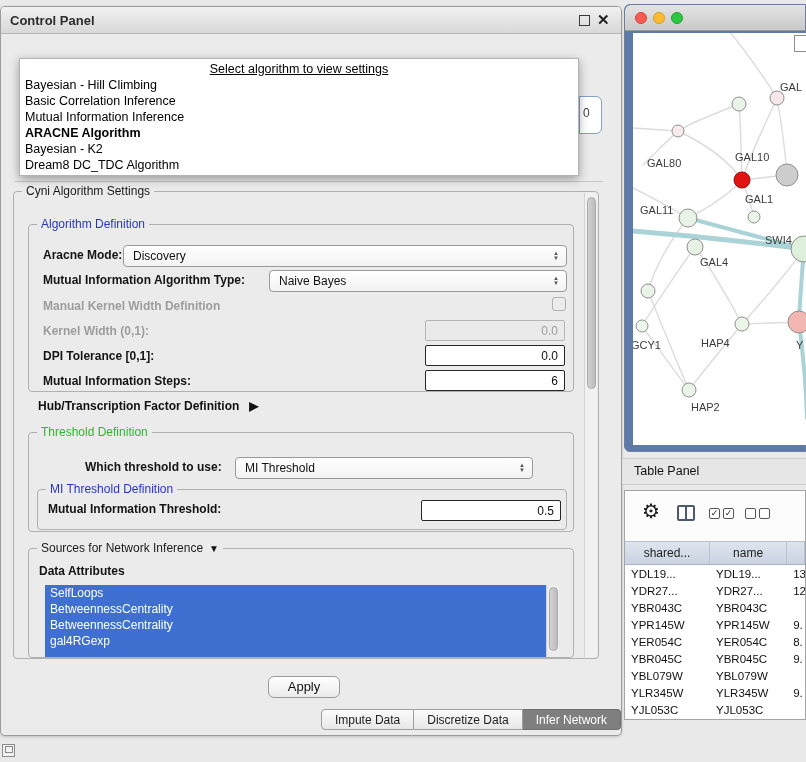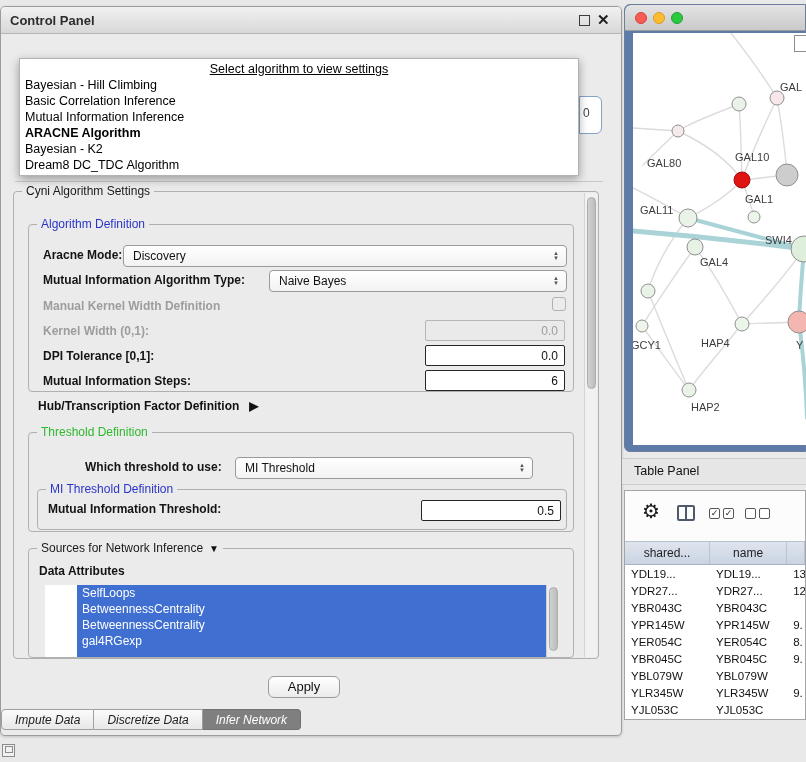--- a/index.html
+++ b/index.html
@@ -65,39 +65,39 @@
 
   .field { position:absolute; background:#fff; border:1.5px solid #262626; border-radius:2px;
         font-size:12px; color:#111; display:flex; align-items:center; justify-content:flex-end; padding:0 6px; }
   .field.dis { background:#eaeaea; border:1px solid #b6b6b6; color:#9c9c9c; }
   .checkbox { position:absolute; width:14px; height:14px; background:#ececec; border:1px solid #b2b2b2; border-radius:3px; }
 
   .hub { position:absolute; left:24px; top:207px; display:flex; align-items:center; font-size:12px; font-weight:bold; color:#111; }
   .hub .tri { margin-left:10px; font-size:12px; }
 
   
-  #attr-list { position:absolute; left:16px; top:36px; width:514px; height:72px; background:#fff; overflow:hidden;padding-left:32px; }
+  #attr-list { position:absolute; left:16px; top:36px; width:514px; height:72px; background:#fff; overflow:hidden; }
   .src-row { height:16px; line-height:16px; background:#3e6fd1; color:#fff; font-size:12px;
         padding-left:5px; width:calc(100% - 13px); white-space:nowrap; overflow:hidden; }
   .src-row.partial { height:8px; }
   .list-sb { position:absolute; right:0; top:0; width:13px; height:100%; background:#ededed; border-left:1px solid #d0d0d0; }
   .list-sb .sb-thumb { top:2px; height:64px; }
 
   
   .sb-v { position:absolute; background:#f1f1f1; border-left:1px solid #d4d4d4; }
   #settings-scroll { right:1px; top:1px; width:13px; height:464px; border-radius:0 3px 3px 0; }
   .sb-thumb { position:absolute; left:2px; width:9px; background:linear-gradient(90deg,#d2d2d2,#bcbcbc);
         border:1px solid #ababab; border-radius:5px; }
   #settings-thumb { top:4px; height:192px; }
 
   .apply-btn { position:absolute; left:267px; top:669px; width:72px; height:22px; border-radius:6px;
         background:linear-gradient(#ffffff,#ebebeb); border:1px solid #9b9b9b; font-size:13px; color:#111;
         text-align:center; line-height:20px; }
 
-  .bottabbar { position:absolute; left:0; top:702px; width:100%; display:flex; justify-content:flex-start;font-style:italic; }
+  .bottabbar { position:absolute; left:0; top:702px; width:100%; display:flex; justify-content:flex-end; }
   .btab { height:21px; padding:0 13px; font-size:12px; color:#222; display:flex; align-items:center;
          background:linear-gradient(#fbfbfb,#e7e7e7); border:1px solid #9f9f9f; border-left:none; }
   .btab:first-child { border-left:1px solid #9f9f9f; border-radius:4px 0 0 4px; }
   .btab:last-child { border-radius:0 4px 4px 0; }
   .btab.selected { background:#7f7f7f; color:#fff; border-color:#707070; }
 
   
   .netwin { position:absolute; left:624px; top:4px; width:182px; height:448px;
         background:#5d7aa8; border:1px solid #6b7f9d; border-radius:6px 0 0 6px; }
   .net-titlebar { position:absolute; top:0; left:0; right:0; height:26px;

